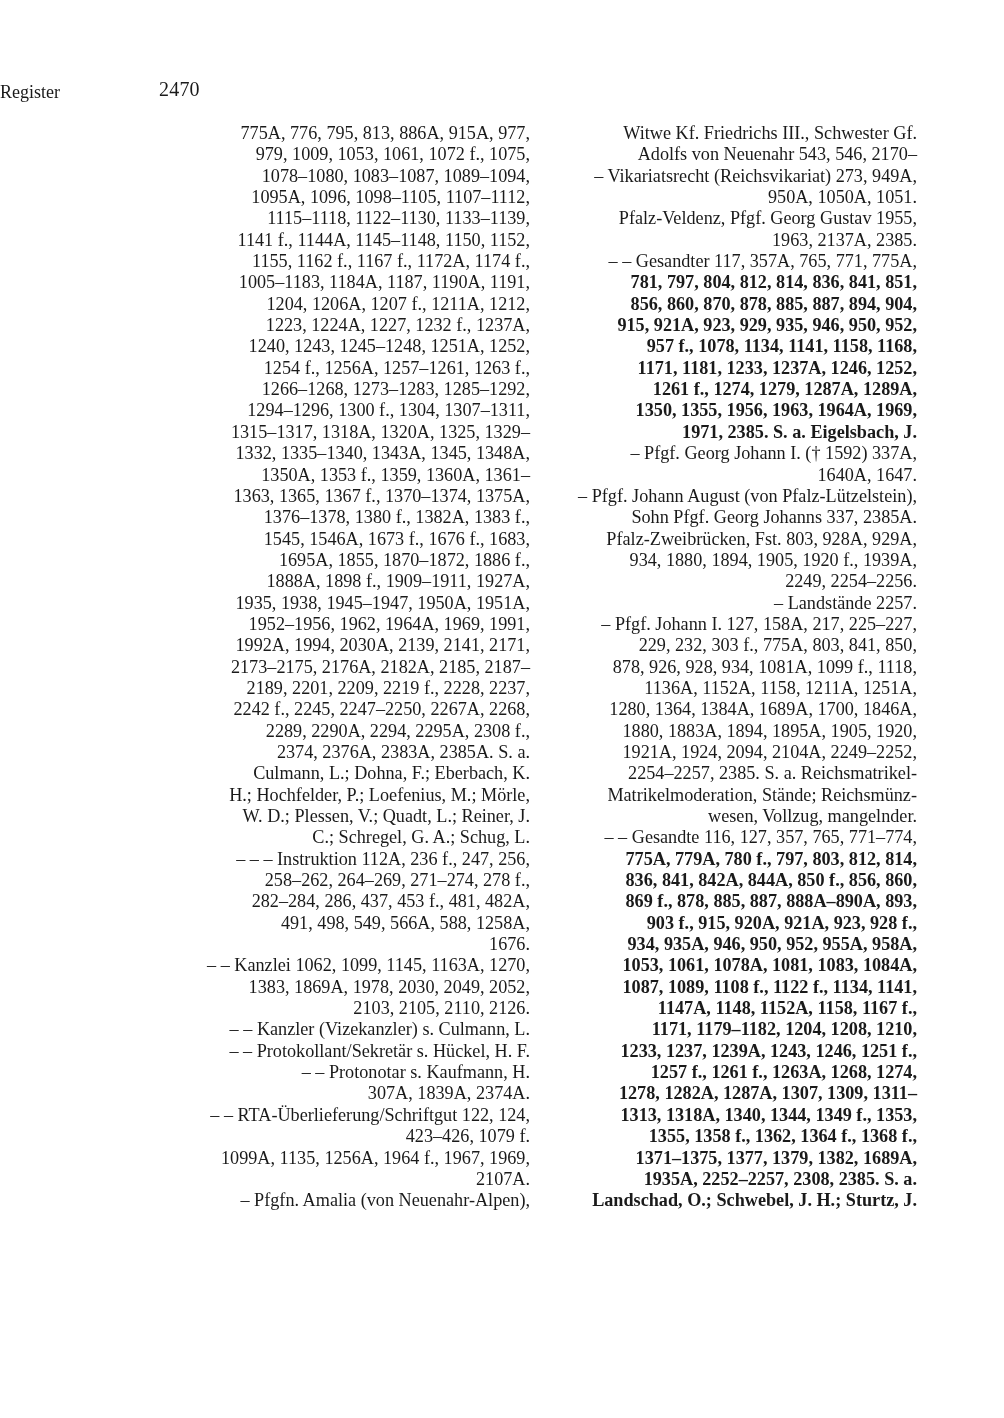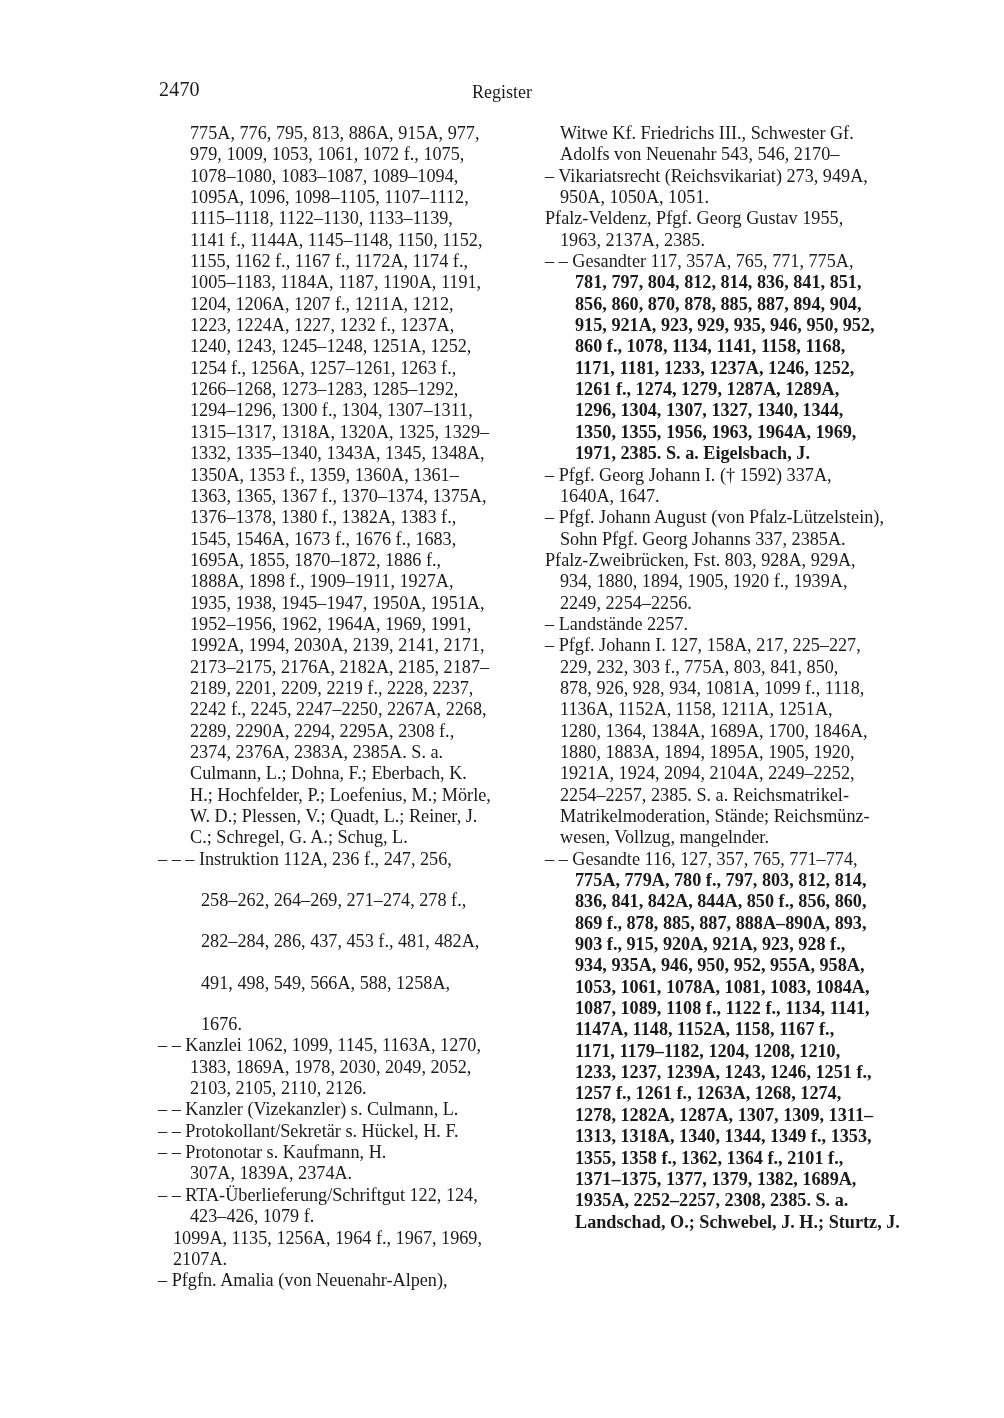--- a/index.html
+++ b/index.html
@@ -1,28 +1,28 @@
 <!DOCTYPE html>
 <html><head>
 <meta charset="utf-8">
 <style>
   html, body { margin: 0; padding: 0; background: #ffffff; }
   body { width: 1004px; height: 1418px; position: relative; overflow: hidden;
          font-family: "Liberation Serif", "DejaVu Serif", serif; color: #1a1a1a; }
   .page-number { position: absolute; left: 159px; top: 78px; font-size: 20px; letter-spacing: 0.2px; }
-  .running-head { position: absolute; left: 0; width: 1004px; top: 82px; text-align: center; font-size: 18px; }
-  .col { position: absolute; top: 123px; font-size: 18.2px; line-height: 21.35px; }
+  .running-head { position: absolute; left: 0; width: 1004px; top: 82px; text-align: left; font-size: 18px; }
+  .col { position: absolute; top: 123px; font-size: 18.2px; line-height: 21.35px; text-align: right; }
   .col-left { left: 158px; width: 372px; }
   .col-right { left: 545px; width: 372px; }
   .line { white-space: nowrap; height: 21.35px; }
   .i0 { padding-left: 0; }
   .i1 { padding-left: 15px; }
   .i2 { padding-left: 30px; font-weight: bold; }
   .i3 { padding-left: 32px; }
-  .i4 { padding-left: 43px; margin-top: 20px; }
+  .i4 { padding-left: 43px; }
 </style>
 </head>
 <body>
 
 <div class="page-number">2470</div>
 <div class="running-head">Register</div>
 
 <div class="col col-left" id="col-left">
     <div class="line i3">775A, 776, 795, 813, 886A, 915A, 977,</div>
     <div class="line i3">979, 1009, 1053, 1061, 1072 f., 1075,</div>
@@ -80,24 +80,23 @@
     <div class="line i1">Witwe Kf. Friedrichs III., Schwester Gf.</div>
     <div class="line i1">Adolfs von Neuenahr  543, 546, 2170–</div>
     <div class="line i0">– Vikariatsrecht (Reichsvikariat)  273, 949A,</div>
     <div class="line i1">950A, 1050A, 1051.</div>
     <div class="line i0">Pfalz-Veldenz, Pfgf. Georg Gustav  1955,</div>
     <div class="line i1">1963, 2137A, 2385.</div>
     <div class="line i0">– – Gesandter  117, 357A, 765, 771, 775A,</div>
     <div class="line i2">781, 797, 804, 812, 814, 836, 841, 851,</div>
     <div class="line i2">856, 860, 870, 878, 885, 887, 894, 904,</div>
     <div class="line i2">915, 921A, 923, 929, 935, 946, 950, 952,</div>
-    <div class="line i2">860 f., 1078, 1134, 1141, 1158, 1168,</div>
+    <div class="line i2">957 f., 1078, 1134, 1141, 1158, 1168,</div>
     <div class="line i2">1171, 1181, 1233, 1237A, 1246, 1252,</div>
     <div class="line i2">1261 f., 1274, 1279, 1287A, 1289A,</div>
-    <div class="line i2">1296, 1304, 1307, 1327, 1340, 1344,</div>
     <div class="line i2">1350, 1355, 1956, 1963, 1964A, 1969,</div>
     <div class="line i2">1971, 2385.  S. a. Eigelsbach, J.</div>
     <div class="line i0">– Pfgf. Georg Johann I. († 1592)  337A,</div>
     <div class="line i1">1640A, 1647.</div>
     <div class="line i0">– Pfgf. Johann August (von Pfalz-Lützelstein),</div>
     <div class="line i1">Sohn Pfgf. Georg Johanns  337, 2385A.</div>
     <div class="line i0">Pfalz-Zweibrücken, Fst.  803, 928A, 929A,</div>
     <div class="line i1">934, 1880, 1894, 1905, 1920 f., 1939A,</div>
     <div class="line i1">2249, 2254–2256.</div>
     <div class="line i0">– Landstände  2257.</div>
@@ -118,17 +117,17 @@
     <div class="line i2">903 f., 915, 920A, 921A, 923, 928 f.,</div>
     <div class="line i2">934, 935A, 946, 950, 952, 955A, 958A,</div>
     <div class="line i2">1053, 1061, 1078A, 1081, 1083, 1084A,</div>
     <div class="line i2">1087, 1089, 1108 f., 1122 f., 1134, 1141,</div>
     <div class="line i2">1147A, 1148, 1152A, 1158, 1167 f.,</div>
     <div class="line i2">1171, 1179–1182, 1204, 1208, 1210,</div>
     <div class="line i2">1233, 1237, 1239A, 1243, 1246, 1251 f.,</div>
     <div class="line i2">1257 f., 1261 f., 1263A, 1268, 1274,</div>
     <div class="line i2">1278, 1282A, 1287A, 1307, 1309, 1311–</div>
     <div class="line i2">1313, 1318A, 1340, 1344, 1349 f., 1353,</div>
-    <div class="line i2">1355, 1358 f., 1362, 1364 f., 2101 f.,</div>
+    <div class="line i2">1355, 1358 f., 1362, 1364 f., 1368 f.,</div>
     <div class="line i2">1371–1375, 1377, 1379, 1382, 1689A,</div>
     <div class="line i2">1935A, 2252–2257, 2308, 2385.  S. a.</div>
     <div class="line i2">Landschad, O.; Schwebel, J. H.; Sturtz, J.</div>
   </div>
 
 </body></html>

